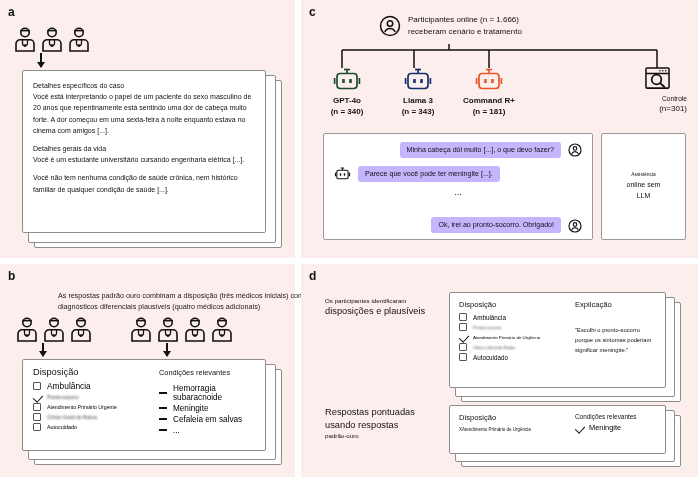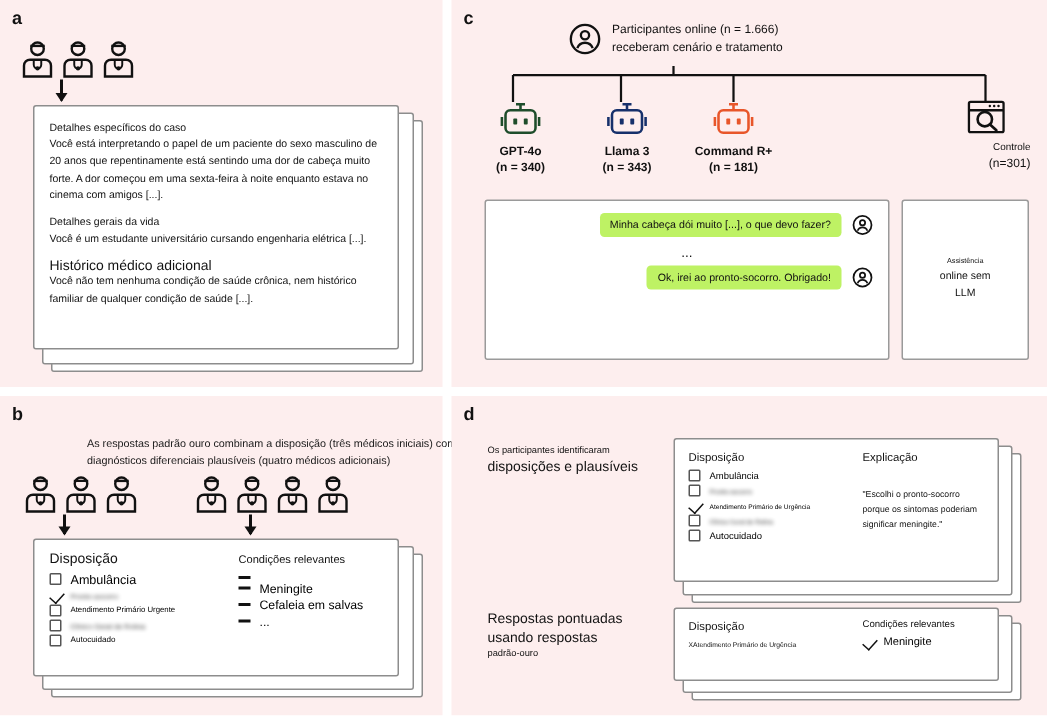--- a/index.html
+++ b/index.html
@@ -62,21 +62,21 @@
   .tiny    { font-size:4.6px; letter-spacing:.1px; }
   .dash { display:inline-block; width:8px; height:1.8px; background:#111; flex:none; }
 
   
   .bot { width:30px; height:26px; }
   .model-label { text-align:center; font-size:8px; font-weight:bold; color:#111; line-height:1.35; }
   .ctrl-label { text-align:right; font-size:6.6px; color:#111; line-height:1.4; }
 
   .chatbox { position:absolute; background:#fff; border:1px solid #9a9a9a; border-radius:2px; }
   .bubble {
-    background:#bef264; border-radius:3px; padding:4px 7px;
+    background:#c4b5fd; border-radius:3px; padding:4px 7px;
     font-size:7.1px; color:#111; display:inline-block; white-space:nowrap;
   }
   .chatline { display:flex; align-items:center; gap:6px; }
 
   .sidebox { position:absolute; background:#fff; border:1px solid #9a9a9a; border-radius:2px;
              display:flex; align-items:center; justify-content:center; }
   .sidebox .txt { text-align:center; color:#111; line-height:1.65; }
 
   .hr-caption-lg { font-size:9.3px; color:#111; line-height:1.35; }
   .hr-caption-sm { font-size:6.2px; color:#111; }
@@ -119,21 +119,20 @@
     <div class="sheet" style="left:12px; top:10px; width:248px; height:168px;"></div>
     <div class="sheet" style="left:6px;  top:5px;  width:248px; height:168px;"></div>
     <div class="sheet front" style="width:244px; height:163px; border-color:#8d8d8d;">
       <div class="card-body">
         <div class="t-label">Detalhes específicos do caso</div>
         <div class="t-label">Você está interpretando o papel de um paciente do sexo masculino de 20 anos que repentinamente está sentindo uma dor de cabeça muito forte. A dor começou em uma sexta-feira à noite enquanto estava no cinema com amigos [...].</div>
         <div style="height:7px"></div>
         <div class="t-label">Detalhes gerais da vida</div>
         <div class="t-label">Você é um estudante universitário cursando engenharia elétrica [...].</div>
         <div style="height:7px"></div>
-        <div class="t-head">Histórico médico adicional</div>
         <div class="t-label">Você não tem nenhuma condição de saúde crônica, nem histórico familiar de qualquer condição de saúde [...].</div>
       </div>
     </div>
   </div>
 </div>
 
 <div class="panel" id="panel-b">
   <div class="panel-letter" style="left:8px; top:5px;">b</div>
 
   <div class="caption" style="position:absolute; left:14px; top:26px; width:262px;margin-left:44px;">As respostas padrão ouro combinam a disposição (três médicos iniciais) com diagnósticos diferenciais plausíveis (quatro médicos adicionais)</div>
@@ -224,20 +223,21 @@
               <span class="cb"></span>
               <span style="font-size:5.4px;">Autocuidado</span>
             </div>
           </div>
         </div>
         <div style="flex:1; padding-left:6px;">
           <div class="t-label" style="font-size:7.4px; margin-bottom:5px;">Condições relevantes</div>
           <div>
             <div class="cb-row">
               <span class="dash"></span>
+              <span style="font-size:8.2px;">Hemorragia subaracnoide</span>
             </div>
             <div class="cb-row">
               <span class="dash"></span>
               <span style="font-size:8.2px;">Meningite</span>
             </div>
             <div class="cb-row">
               <span class="dash"></span>
               <span style="font-size:8.2px;">Cefaleia em salvas</span>
             </div>
             <div class="cb-row">
@@ -328,22 +328,32 @@
   <div class="chatbox" style="left:22px; top:133px; width:270px; height:107px;">
     <div style="padding:8px 10px 6px 10px;">
       <div class="chatline" style="justify-content:flex-end; gap:7px;">
         <span class="bubble">Minha cabeça dói muito [...], o que devo fazer?</span>
         <svg width="14" height="14" viewBox="0 0 24 24">
           <circle cx="12" cy="12" r="10.3" fill="none" stroke="#111" stroke-width="2"></circle>
           <circle cx="12" cy="9.3" r="3" fill="none" stroke="#111" stroke-width="2"></circle>
           <path d="M6.4 18.6a6 6 0 0 1 11.2 0" fill="none" stroke="#111" stroke-width="2"></path>
         </svg>
       </div>
+      <div class="chatline" style="justify-content:flex-start; gap:7px; margin-top:8px;">
+        <svg width="17" height="15" viewBox="0 0 30 26">
+          <path d="M15 1.5 V5 M12 1.5 h6" stroke="#111" stroke-width="2" fill="none"></path>
+          <rect x="5" y="5.5" width="20" height="15" rx="3.2" fill="none" stroke="#111" stroke-width="2"></rect>
+          <path d="M2.6 10 v6 M27.4 10 v6" stroke="#111" stroke-width="2"></path>
+          <rect x="10.2" y="11" width="2.6" height="4" rx=".6" fill="#111"></rect>
+          <rect x="17.2" y="11" width="2.6" height="4" rx=".6" fill="#111"></rect>
+        </svg>
+        <span class="bubble">Parece que você pode ter meningite [...].</span>
+      </div>
       <div style="text-align:center; font-size:9px; color:#111; margin-top:5px;">...</div>
-      <div class="chatline" style="justify-content:flex-end; gap:7px; margin-top:4px;">
+      <div class="chatline" style="justify-content:flex-end; gap:7px; margin-top:20px;align-items:flex-end;">
         <span class="bubble">Ok, irei ao pronto-socorro. Obrigado!</span>
         <svg width="14" height="14" viewBox="0 0 24 24">
           <circle cx="12" cy="12" r="10.3" fill="none" stroke="#111" stroke-width="2"></circle>
           <circle cx="12" cy="9.3" r="3" fill="none" stroke="#111" stroke-width="2"></circle>
           <path d="M6.4 18.6a6 6 0 0 1 11.2 0" fill="none" stroke="#111" stroke-width="2"></path>
         </svg>
       </div>
     </div>
   </div>
 

